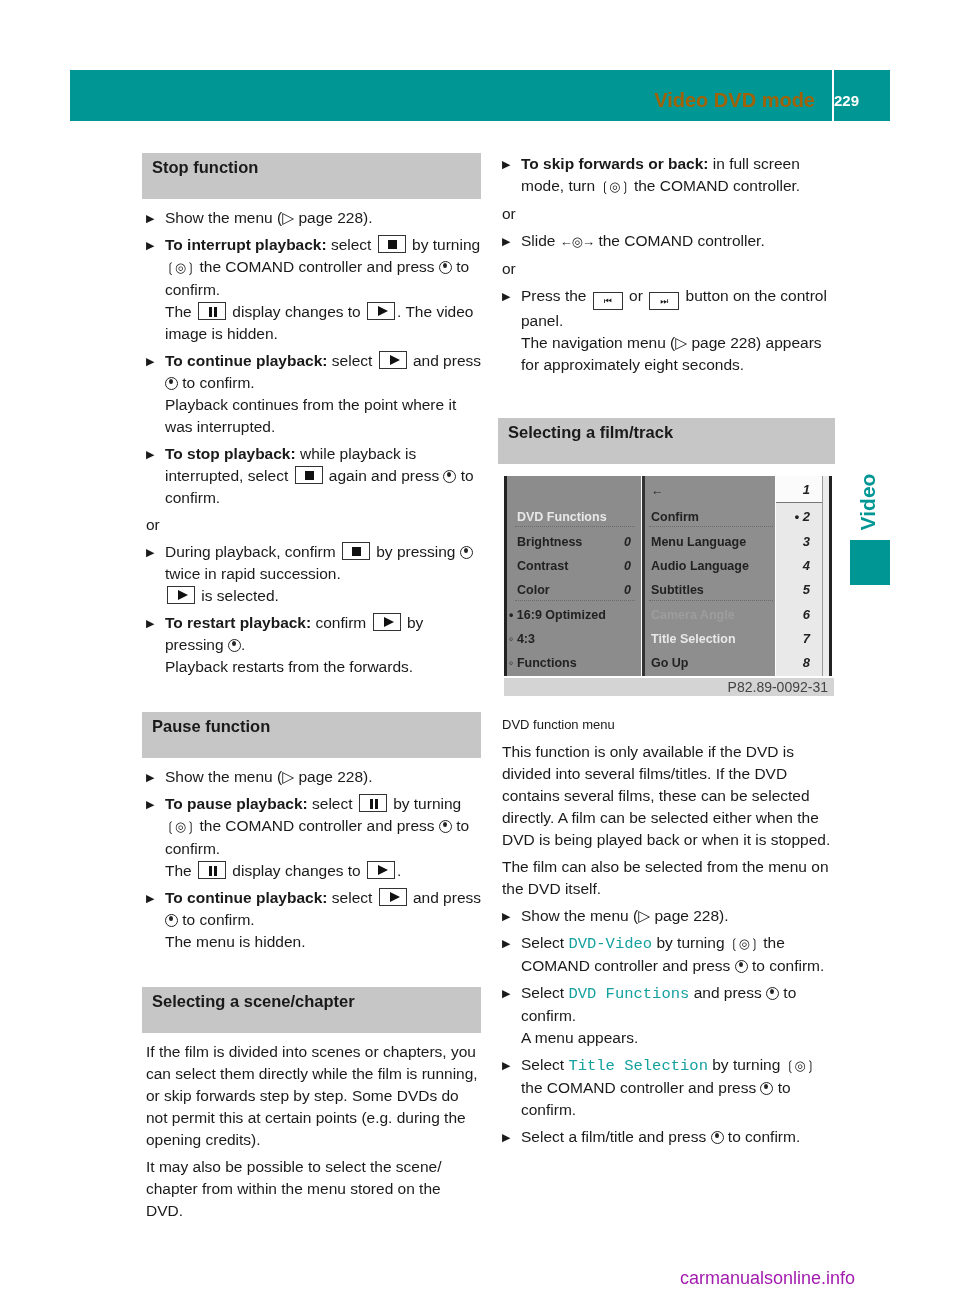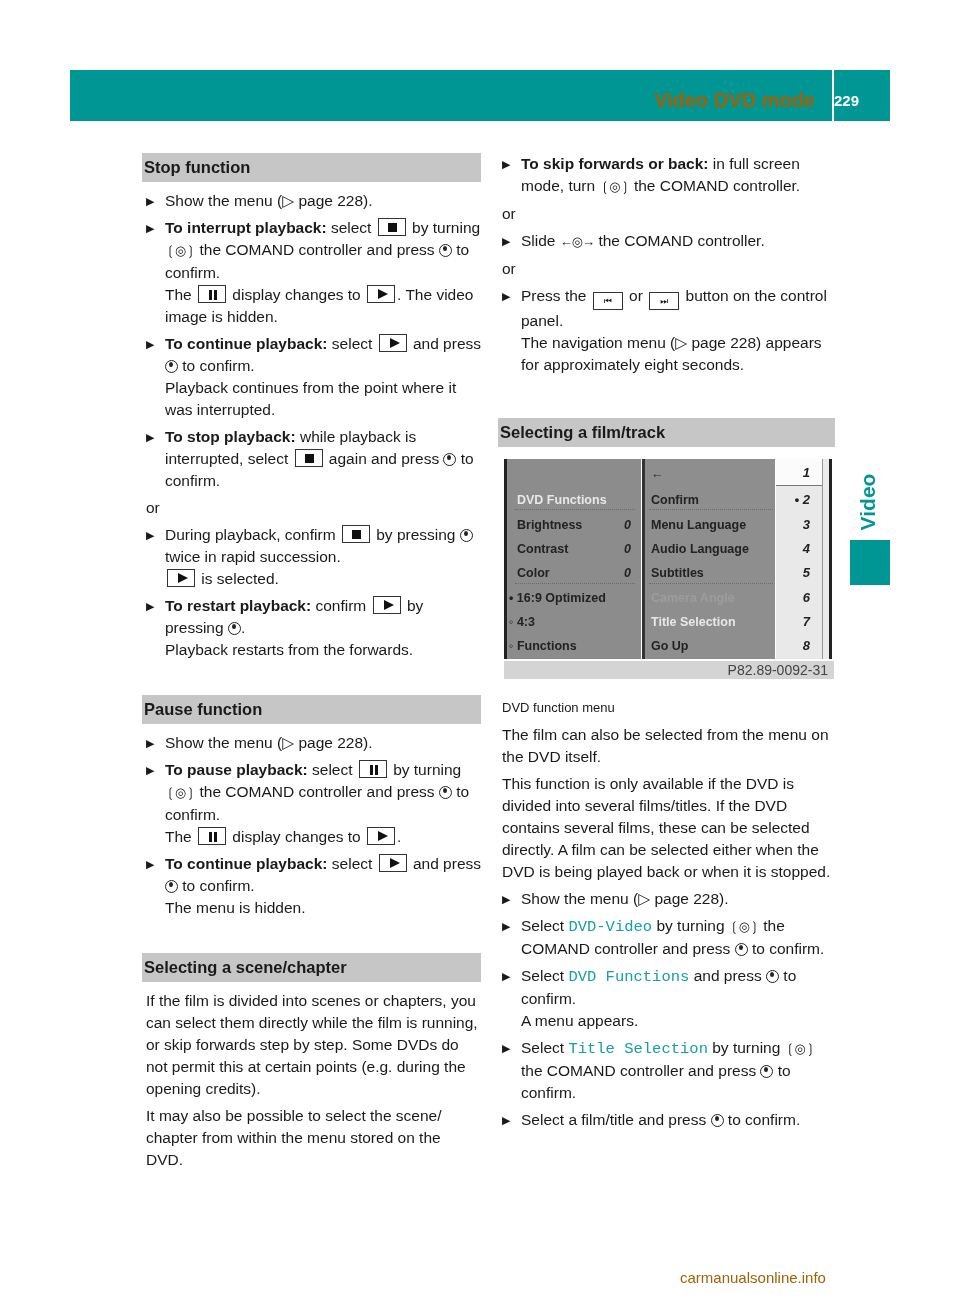--- a/index.html
+++ b/index.html
@@ -12,21 +12,21 @@
   .header-page { position: absolute; left: 834px; top: 70px; width: 56px; height: 51px; color: #fff; font-weight: bold; font-size: 15px; line-height: 62px; text-align: left; }
 
   .side-tab-text { position: absolute; left: 848px; top: 462px; width: 40px; height: 80px; }
   .side-tab-text span { position: absolute; left: 50%; top: 50%; transform: translate(-50%, -50%) rotate(-90deg); color: #009694; font-weight: bold; font-size: 21px; white-space: nowrap; }
   .side-square { position: absolute; left: 850px; top: 540px; width: 40px; height: 45px; background: #009694; }
 
   .col { position: absolute; }
   .col-left { left: 146px; top: 153px; width: 335px; }
   .col-right { left: 502px; top: 153px; width: 333px; }
 
-  .sec-head { background: #c6c6c6; font-weight: bold; font-size: 16.5px; height: 29px; line-height: 29px; padding-left: 2px; margin-left: -4px; }
+  .sec-head { background: #c6c6c6; font-weight: bold; font-size: 16.5px; height: 46px; line-height: 29px; padding-left: 10px; margin-left: -4px; }
   .item { position: relative; padding-left: 19px; margin-top: 5px; }
   .item .bullet { position: absolute; left: 0; top: 0; font-size: 11px; }
   .item b { font-weight: bold; }
   .plain { margin-top: 5px; }
   .gap-big { height: 34px; }
 
   .kbox { display: inline-block; border: 1px solid #333; height: 18px; width: 28px; vertical-align: -3px; position: relative; margin: 0 2px; }
   .kbox.stop::after { content: ""; position: absolute; left: 9px; top: 4px; width: 9px; height: 9px; background: #111; }
   .kbox.play::after { content: ""; position: absolute; left: 10px; top: 3px; border-left: 10px solid #111; border-top: 5.5px solid transparent; border-bottom: 5.5px solid transparent; }
   .kbox.pause::before, .kbox.pause::after { content: ""; position: absolute; top: 4px; width: 3px; height: 10px; background: #111; }
@@ -45,21 +45,21 @@
   .dvd-foot { position: absolute; left: 2px; top: 204px; width: 330px; height: 18px; background: #d4d4d4; font-size: 14px; line-height: 18px; text-align: right; padding-right: 6px; color: #444; }
   .dvd-row { position: absolute; font-weight: bold; font-size: 12.5px; color: #222; white-space: nowrap; }
   .dvd-row.hl { color: #e8e8e8; }
   .dvd-row.dim { color: #9d9d9d; }
   .dvd-sep { position: absolute; height: 0; border-top: 1px dotted #6b6b6b; }
   .dvd-val { position: absolute; right: 8px; font-style: italic; }
   .dvd-num { position: absolute; left: 0; width: 46px; text-align: right; padding-right: 12px; font-style: italic; font-weight: bold; font-size: 13px; color: #222; }
   .dvd-num.sel { background: #fbfbfb; top: 0; height: 27px; line-height: 27px; border-bottom: 1px solid #777; }
 
   .caption { font-size: 13px; margin-top: 18px; }
-  .watermark { position: absolute; left: 680px; top: 1267px; color: #a16207; font-size: 15px; }
+  .watermark { position: absolute; left: 680px; top: 1267px; color: #a21caf; font-size: 18px; }
 </style>
 </head>
 <body>
 
 <div class="header-bar"></div>
 <div class="header-title">Video DVD mode</div>
 <div class="header-divider"></div>
 <div class="header-page">229</div>
 
 <div class="side-tab-text">
@@ -240,22 +240,22 @@
       <div class="dvd-num" style="top:103px">5</div>
       <div class="dvd-num" style="top:128px">6</div>
       <div class="dvd-num" style="top:152px">7</div>
       <div class="dvd-num" style="top:176px">8</div>
     </div>
     <div class="dvd-scroll"></div>
     <div class="dvd-foot">P82.89-0092-31</div>
   </div>
 
   <div class="caption">DVD function menu</div>
+  <p class="plain">This function is only available if the DVD is divided into several films/titles. If the DVD contains several films, these can be selected directly. A film can be selected either when the DVD is being played back or when it is stopped.</p>
   <p class="plain">The film can also be selected from the menu on the DVD itself.</p>
-  <p class="plain">This function is only available if the DVD is divided into several films/titles. If the DVD contains several films, these can be selected directly. A film can be selected either when the DVD is being played back or when it is stopped.</p>
 
   <div class="item">
     <span class="bullet">▶</span>
     <span>Show the menu (▷ page 228).</span>
   </div>
   <div class="item">
     <span class="bullet">▶</span>
     <span>Select</span>
     <span class="mono">DVD-Video</span>
     <span>by turning</span>

